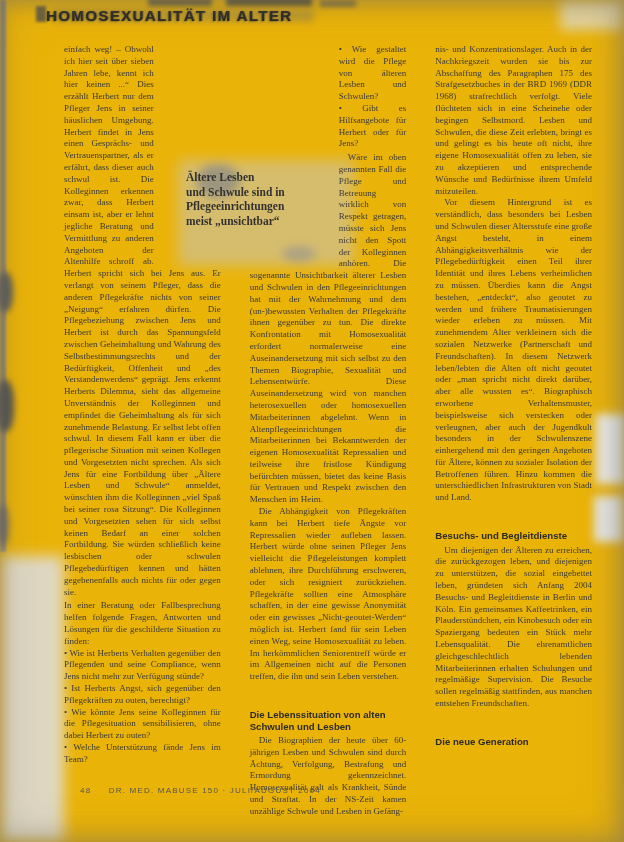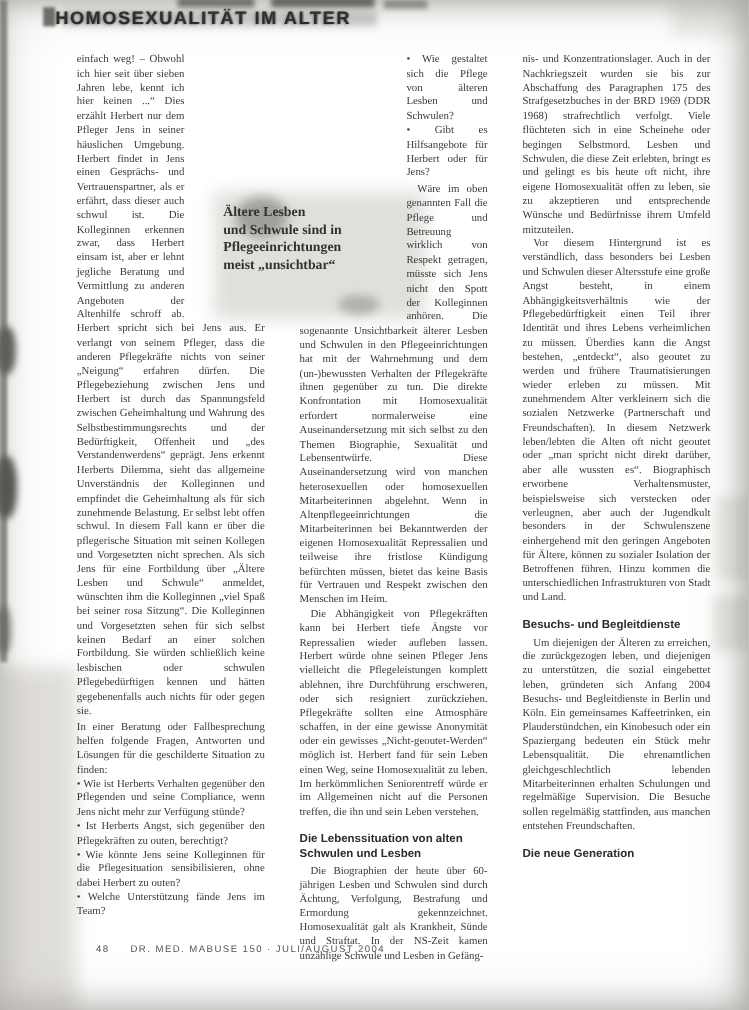--- a/index.html
+++ b/index.html
@@ -1,18 +1,18 @@
 <!DOCTYPE html>
 <html lang="de"><head>
 <meta charset="utf-8">
 <style>
   html,body { margin:0; padding:0; background:#b3b2ae; }
   .page {
     position:relative; width:624px; height:842px; margin:0 auto;
-    background:#ffffff; overflow:hidden;
+    background:#eab308; overflow:hidden;
     font-family:"Liberation Serif", serif;
   }
   .page::after {
     content:""; position:absolute; inset:0; pointer-events:none;
     box-shadow: inset 0 0 46px rgba(110,108,102,.28),
                 inset -10px 0 22px rgba(110,108,102,.22),
                 inset 0 -8px 20px rgba(110,108,102,.16),
                 inset 0 6px 14px rgba(110,108,102,.18);
   }
   .artifact { position:absolute; pointer-events:none; }
@@ -51,21 +51,21 @@
   .col p {
     margin:0; font-size:9px; line-height:11.8px; text-align:justify;
     color:#3b3a37;
   }
   .col p.indent { text-indent:9px; }
   .col p.gap { margin-top:2px; }
   .col p.bullet { text-indent:0; }
   .subhead {
     font-family:"Liberation Sans", sans-serif; font-weight:bold;
     font-size:9.6px; line-height:11.5px; color:#2c2b28;
-    margin:11px 0 3px 0;
+    margin:26px 0 3px 0;
   }
   .pq-hole-r { float:right; width:62px; height:96px; margin-top:122px; margin-left:5px; }
   .pq-hole-l { float:left; width:84px; height:96px; margin-top:122px; margin-right:5px; }
 
   .pull-quote {
     position:absolute; left:186px; top:170px; width:154px;
     text-align:left; font-family:"Liberation Serif", serif;
     font-weight:bold; font-size:11.5px; line-height:14.5px;
     color:#33322f; filter:blur(.4px);
   }
@@ -118,21 +118,21 @@
       <p>einfach weg! – Obwohl ich hier seit über sieben Jahren lebe, kennt ich hier keinen ...“ Dies erzählt Herbert nur dem Pfleger Jens in seiner häuslichen Umgebung. Herbert findet in Jens einen Gesprächs- und Vertrauenspartner, als er erfährt, dass dieser auch schwul ist. Die Kolleginnen erkennen zwar, dass Herbert einsam ist, aber er lehnt jegliche Beratung und Vermittlung zu anderen Angeboten der Altenhilfe schroff ab. Herbert spricht sich bei Jens aus. Er verlangt von seinem Pfleger, dass die anderen Pflegekräfte nichts von seiner „Neigung“ erfahren dürfen. Die Pflegebeziehung zwischen Jens und Herbert ist durch das Spannungsfeld zwischen Geheimhaltung und Wahrung des Selbstbestimmungsrechts und der Bedürftigkeit, Offenheit und „des Verstandenwerdens“ geprägt. Jens erkennt Herberts Dilemma, sieht das allgemeine Unverständnis der Kolleginnen und empfindet die Geheimhaltung als für sich zunehmende Belastung. Er selbst lebt offen schwul. In diesem Fall kann er über die pflegerische Situation mit seinen Kollegen und Vorgesetzten nicht sprechen. Als sich Jens für eine Fortbildung über „Ältere Lesben und Schwule“ anmeldet, wünschten ihm die Kolleginnen „viel Spaß bei seiner rosa Sitzung“. Die Kolleginnen und Vorgesetzten sehen für sich selbst keinen Bedarf an einer solchen Fortbildung. Sie würden schließlich keine lesbischen oder schwulen Pflegebedürftigen kennen und hätten gegebenenfalls auch nichts für oder gegen sie.</p>
       <p class="gap">In einer Beratung oder Fallbesprechung helfen folgende Fragen, Antworten und Lösungen für die geschilderte Situation zu finden:</p>
       <p class="bullet">• Wie ist Herberts Verhalten gegenüber den Pflegenden und seine Compliance, wenn Jens nicht mehr zur Verfügung stünde?</p>
       <p class="bullet">• Ist Herberts Angst, sich gegenüber den Pflegekräften zu outen, berechtigt?</p>
       <p class="bullet">• Wie könnte Jens seine Kolleginnen für die Pflegesituation sensibilisieren, ohne dabei Herbert zu outen?</p>
       <p class="bullet">• Welche Unterstützung fände Jens im Team?</p>
     </div>
 
     <div class="col">
       <div class="pq-hole-l"></div>
-      <p class="bullet">• Wie gestaltet sich die Pflege von älteren Lesben und Schwulen?</p>
+      <p class="bullet">• Wie gestaltet wird die Pflege von älteren Lesben und Schwulen?</p>
       <p class="bullet">• Gibt es Hilfsangebote für Herbert oder für Jens?</p>
       <p class="gap indent">Wäre im oben genannten Fall die Pflege und Betreuung wirklich von Respekt getragen, müsste sich Jens nicht den Spott der Kolleginnen anhören. Die sogenannte Unsichtbarkeit älterer Lesben und Schwulen in den Pflegeeinrichtungen hat mit der Wahrnehmung und dem (un-)bewussten Verhalten der Pflegekräfte ihnen gegenüber zu tun. Die direkte Konfrontation mit Homosexualität erfordert normalerweise eine Auseinandersetzung mit sich selbst zu den Themen Biographie, Sexualität und Lebensentwürfe. Diese Auseinandersetzung wird von manchen heterosexuellen oder homosexuellen Mitarbeiterinnen abgelehnt. Wenn in Altenpflegeeinrichtungen die Mitarbeiterinnen bei Bekanntwerden der eigenen Homosexualität Repressalien und teilweise ihre fristlose Kündigung befürchten müssen, bietet das keine Basis für Vertrauen und Respekt zwischen den Menschen im Heim.</p>
       <p class="indent">Die Abhängigkeit von Pflegekräften kann bei Herbert tiefe Ängste vor Repressalien wieder aufleben lassen. Herbert würde ohne seinen Pfleger Jens vielleicht die Pflegeleistungen komplett ablehnen, ihre Durchführung erschweren, oder sich resigniert zurückziehen. Pflegekräfte sollten eine Atmosphäre schaffen, in der eine gewisse Anonymität oder ein gewisses „Nicht-geoutet-Werden“ möglich ist. Herbert fand für sein Leben einen Weg, seine Homosexualität zu leben. Im herkömmlichen Seniorentreff würde er im Allgemeinen nicht auf die Personen treffen, die ihn und sein Leben verstehen.</p>
       <div class="subhead">Die Lebenssituation von alten Schwulen und Lesben</div>
       <p class="indent">Die Biographien der heute über 60-jährigen Lesben und Schwulen sind durch Ächtung, Verfolgung, Bestrafung und Ermordung gekennzeichnet. Homosexualität galt als Krankheit, Sünde und Straftat. In der NS-Zeit kamen unzählige Schwule und Lesben in Gefäng-</p>
     </div>
 
     <div class="col">
       <p>nis- und Konzentrationslager. Auch in der Nachkriegszeit wurden sie bis zur Abschaffung des Paragraphen 175 des Strafgesetzbuches in der BRD 1969 (DDR 1968) strafrechtlich verfolgt. Viele flüchteten sich in eine Scheinehe oder begingen Selbstmord. Lesben und Schwulen, die diese Zeit erlebten, bringt es und gelingt es bis heute oft nicht, ihre eigene Homosexualität offen zu leben, sie zu akzeptieren und entsprechende Wünsche und Bedürfnisse ihrem Umfeld mitzuteilen.</p>
       <p class="indent">Vor diesem Hintergrund ist es verständlich, dass besonders bei Lesben und Schwulen dieser Altersstufe eine große Angst besteht, in einem Abhängigkeitsverhältnis wie der Pflegebedürftigkeit einen Teil ihrer Identität und ihres Lebens verheimlichen zu müssen. Überdies kann die Angst bestehen, „entdeckt“, also geoutet zu werden und frühere Traumatisierungen wieder erleben zu müssen. Mit zunehmendem Alter verkleinern sich die sozialen Netzwerke (Partnerschaft und Freundschaften). In diesem Netzwerk leben/lebten die Alten oft nicht geoutet oder „man spricht nicht direkt darüber, aber alle wussten es“. Biographisch erworbene Verhaltensmuster, beispielsweise sich verstecken oder verleugnen, aber auch der Jugendkult besonders in der Schwulenszene einhergehend mit den geringen Angeboten für Ältere, können zu sozialer Isolation der Betroffenen führen. Hinzu kommen die unterschiedlichen Infrastrukturen von Stadt und Land.</p>

